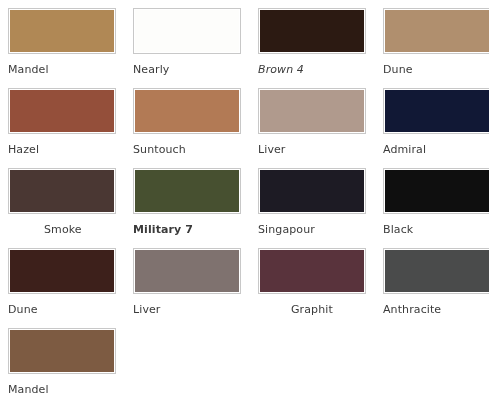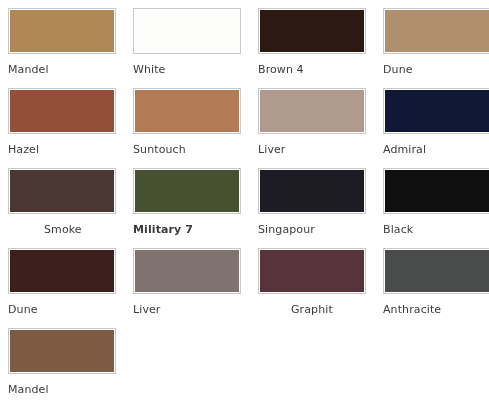--- a/index.html
+++ b/index.html
@@ -59,27 +59,27 @@
     <div class="swatch-cell">
       <div class="swatch-chip-frame" style="border-color: rgb(200, 200, 200);">
         <div class="swatch-chip" title="#b08855" style="background-color: rgb(176, 136, 85);"></div>
       </div>
       <div class="swatch-label" style="color: rgb(59, 59, 59);">Mandel</div>
     </div>
     <div class="swatch-cell">
       <div class="swatch-chip-frame" style="border-color: rgb(200, 200, 200);">
         <div class="swatch-chip" title="#fdfdfb" style="background-color: rgb(253, 253, 251);"></div>
       </div>
-      <div class="swatch-label" style="color: rgb(59, 59, 59);">White</div>
+      <div class="swatch-label" style="color: rgb(59, 59, 59);">Nearly</div>
     </div>
     <div class="swatch-cell">
       <div class="swatch-chip-frame" style="border-color: rgb(200, 200, 200);">
         <div class="swatch-chip" title="#2c1a12" style="background-color: rgb(44, 26, 18);"></div>
       </div>
-      <div class="swatch-label" style="color: rgb(59, 59, 59);">Brown 4</div>
+      <div class="swatch-label" style="color: rgb(59, 59, 59); font-style: italic;">Brown 4</div>
     </div>
     <div class="swatch-cell">
       <div class="swatch-chip-frame" style="border-color: rgb(200, 200, 200);">
         <div class="swatch-chip" title="#b08f6e" style="background-color: rgb(176, 143, 110);"></div>
       </div>
       <div class="swatch-label" style="color: rgb(59, 59, 59);">Dune</div>
     </div>
     <div class="swatch-cell">
       <div class="swatch-chip-frame" style="border-color: rgb(200, 200, 200);">
         <div class="swatch-chip" title="#944f3a" style="background-color: rgb(148, 79, 58);"></div>

